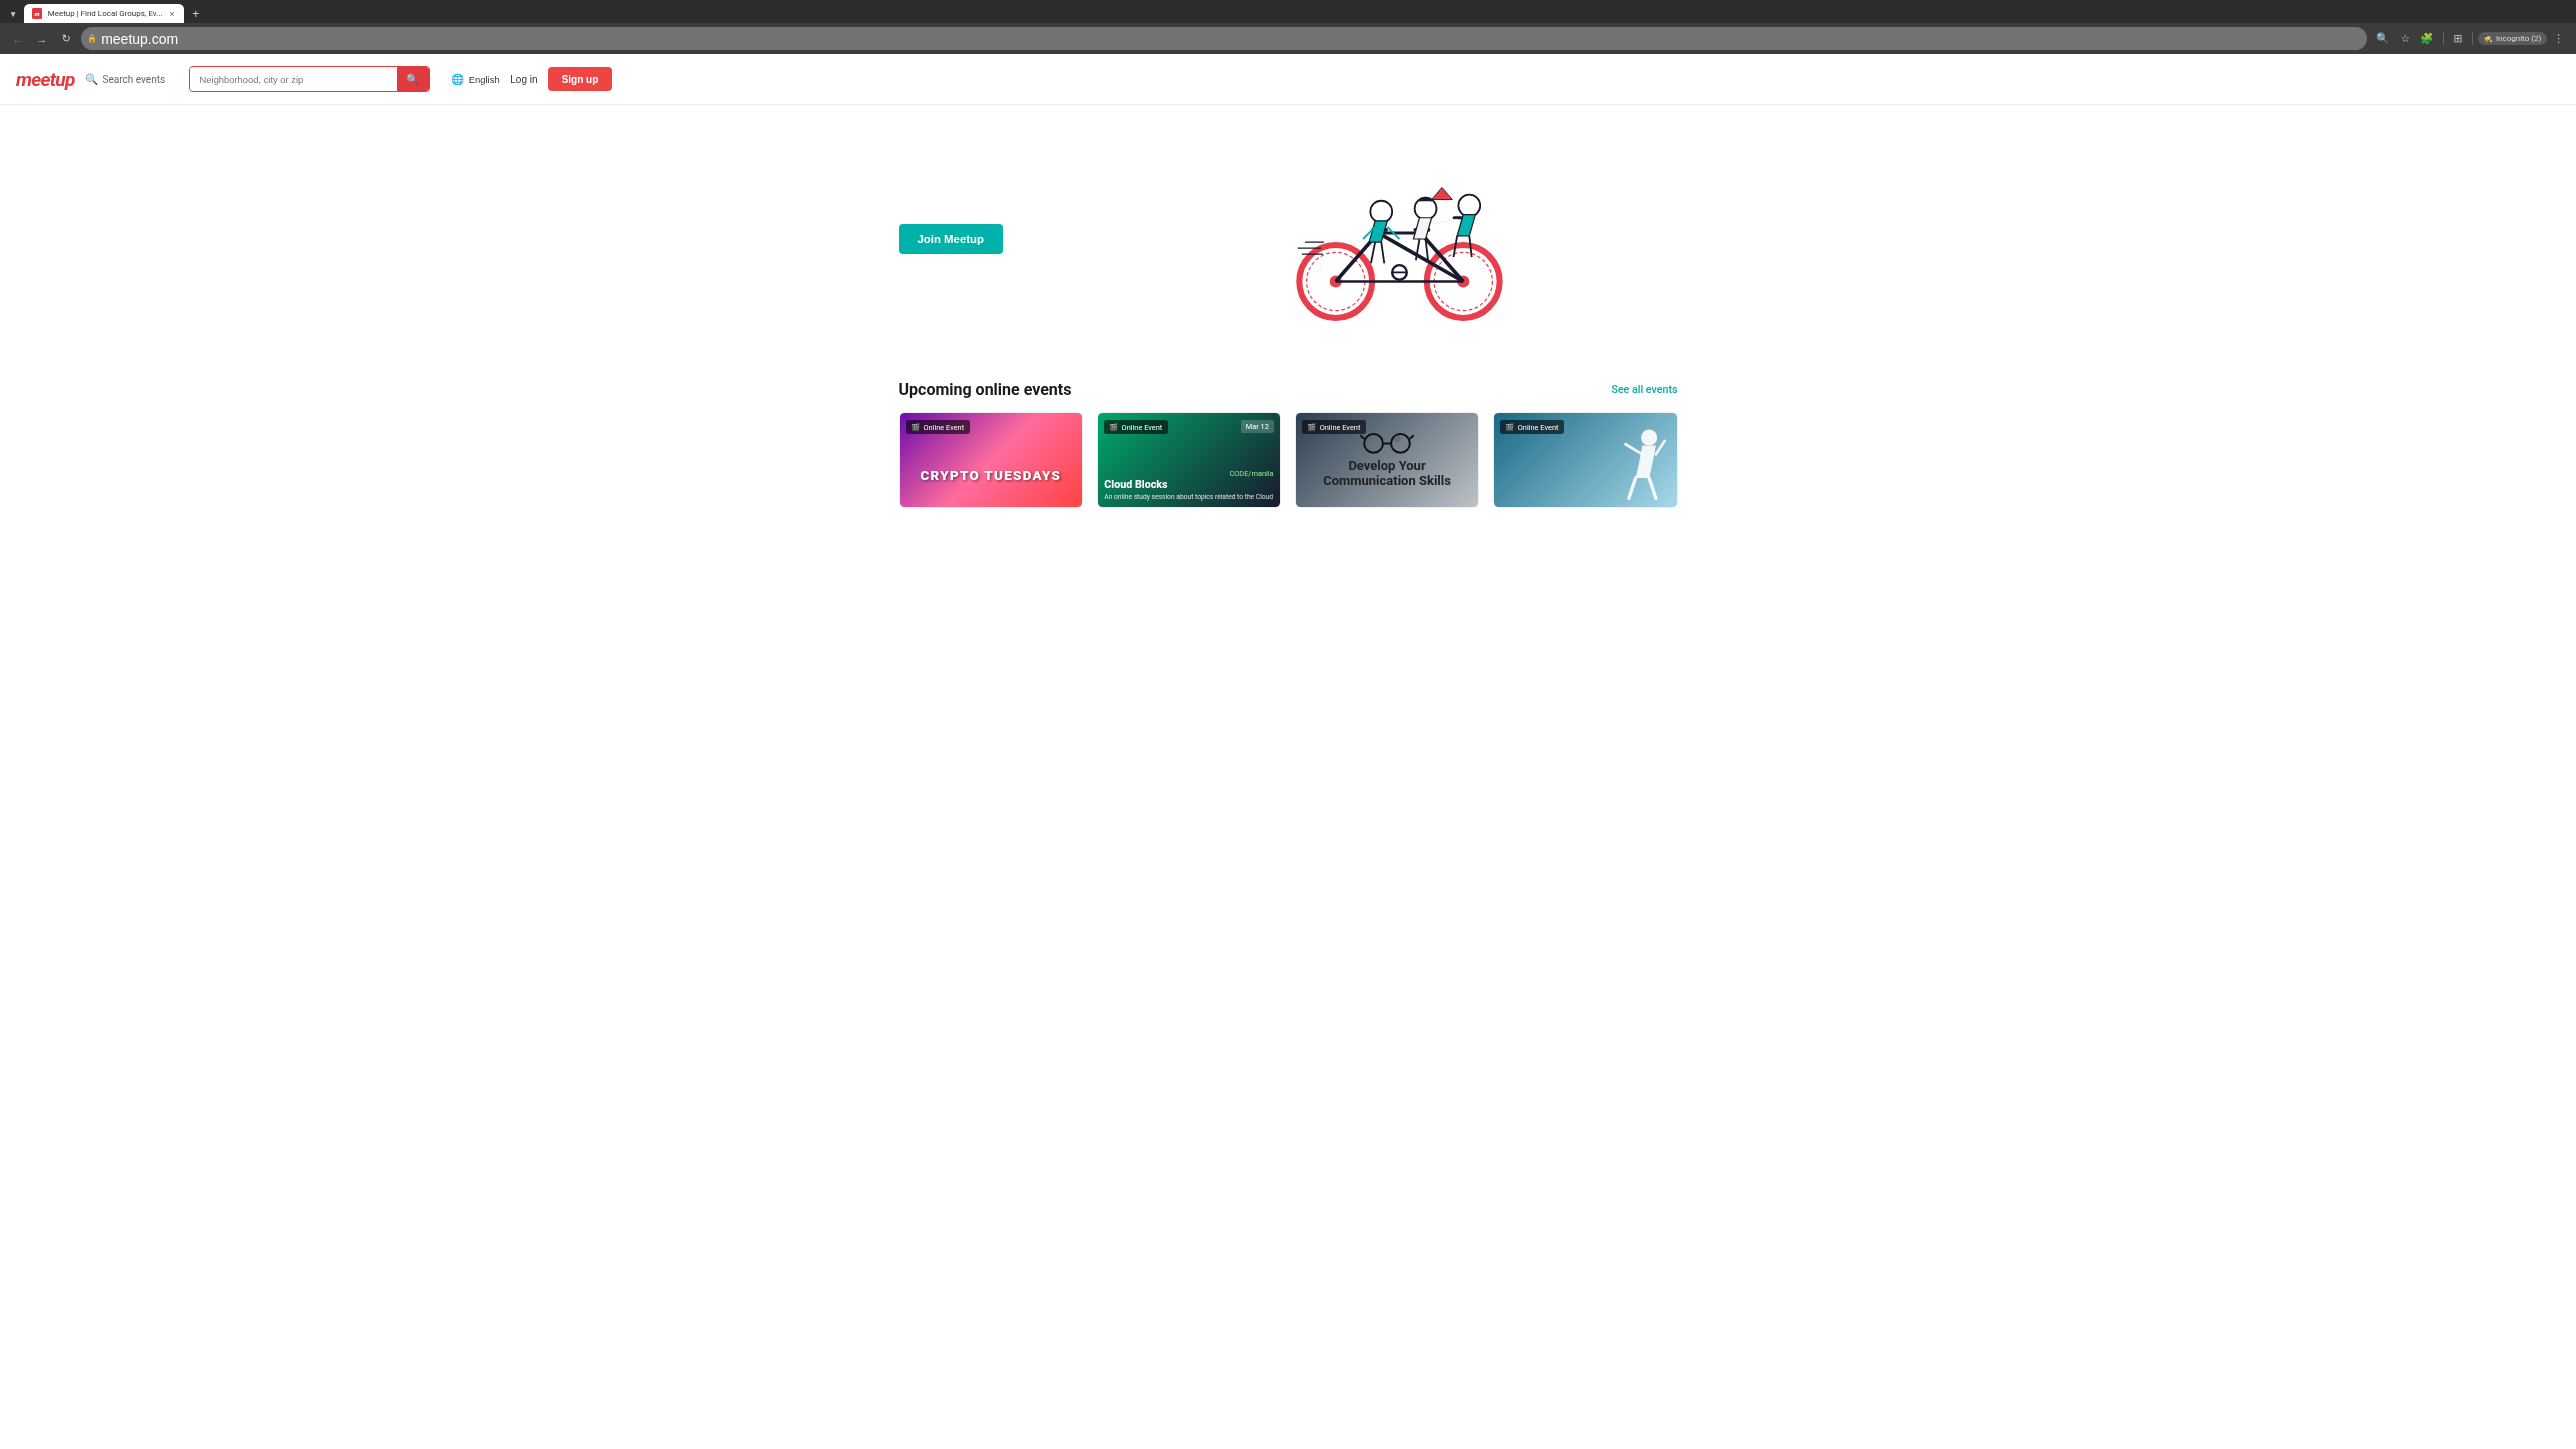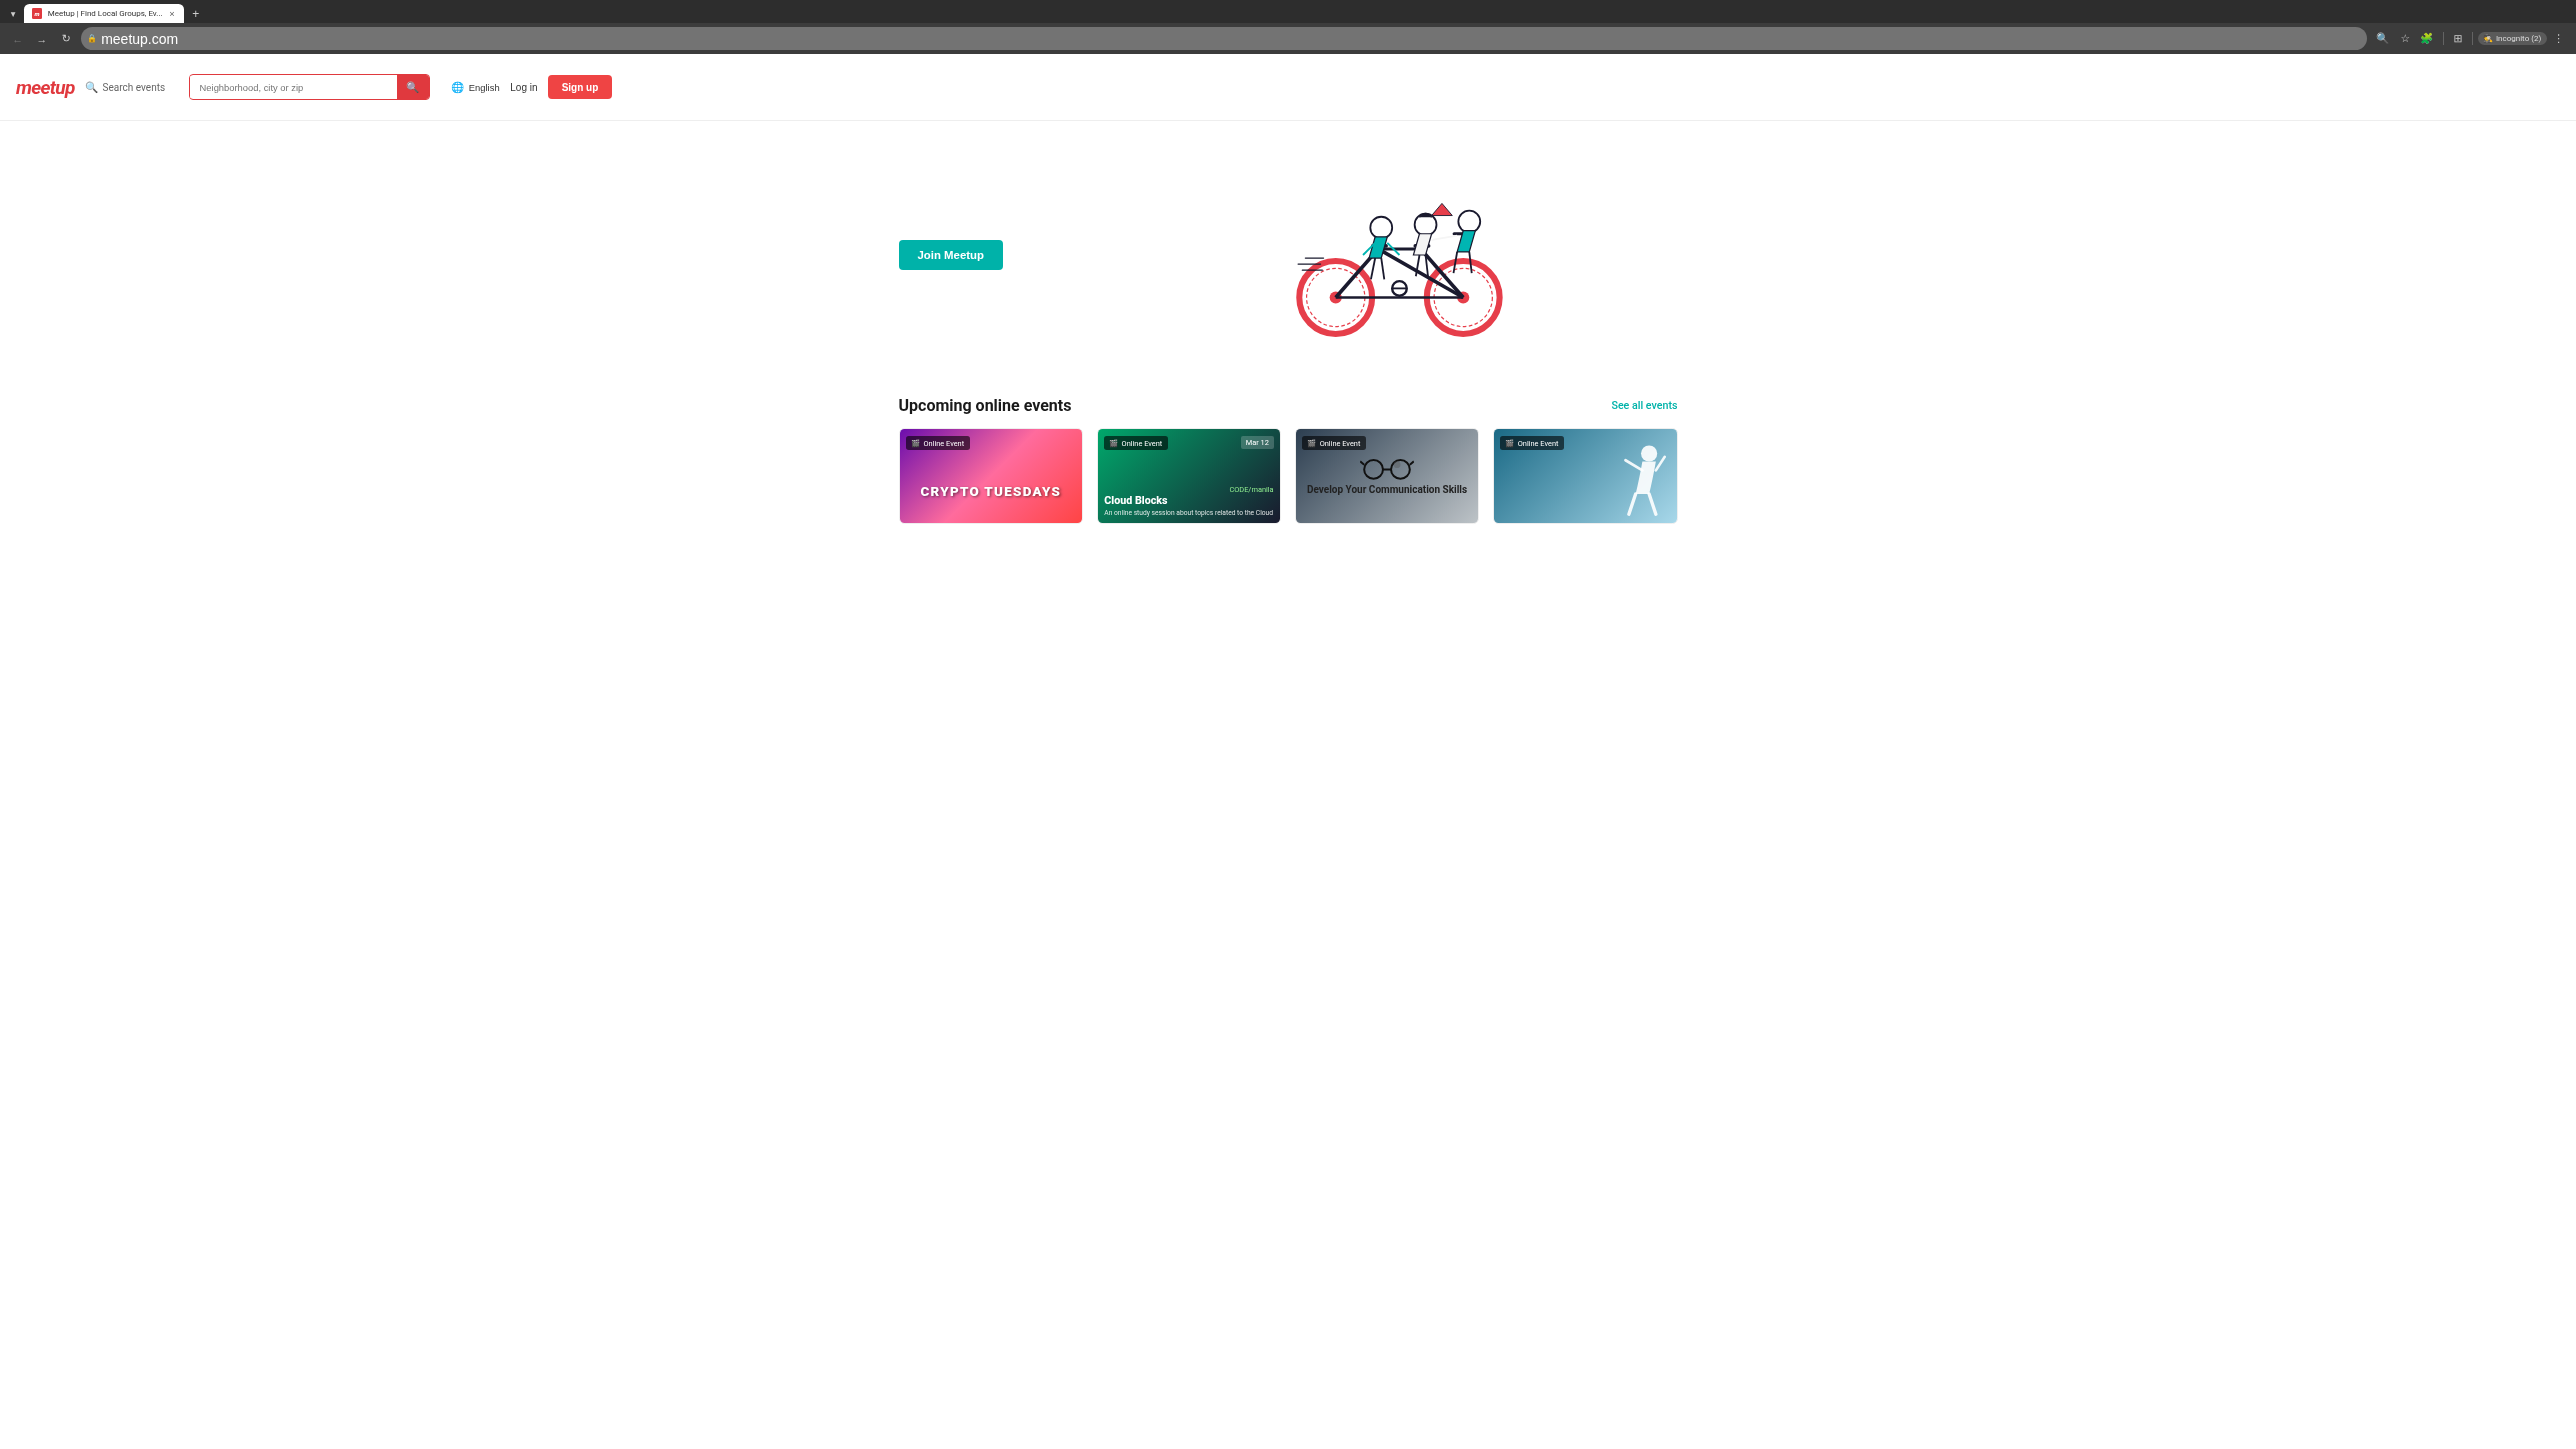--- a/index.html
+++ b/index.html
@@ -147,21 +147,21 @@
     
     .site {
       background: #fff;
       min-height: 470px;
     }
 
     
     .site-nav {
       display: flex;
       align-items: center;
-      padding: 20px 16px;
+      padding: 12px 16px;
       border-bottom: 0.7px solid #eee;
       gap: 10.7px;
     }
     .logo {
       display: flex;
       align-items: center;
       gap: 1.3px;
       cursor: pointer;
     }
     .logo-text {
@@ -553,21 +553,21 @@
 
             <svg width="54" height="23.5" viewBox="0 0 80 35">
               <circle cx="20" cy="17" r="14" fill="none" stroke="#111" stroke-width="3"></circle>
               <circle cx="60" cy="17" r="14" fill="none" stroke="#111" stroke-width="3"></circle>
               <line x1="34" y1="17" x2="46" y2="17" stroke="#111" stroke-width="3"></line>
               <line x1="6" y1="10" x2="0" y2="5" stroke="#111" stroke-width="3"></line>
               <line x1="74" y1="10" x2="80" y2="5" stroke="#111" stroke-width="3"></line>
 
               <circle cx="55" cy="10" r="5" fill="#555" opacity="0.4"></circle>
             </svg>
-            <div style="font-size:10px; font-weight:700; color:#222; text-align:center; padding:0 5.4px;">Develop Your Communication Skills</div>
+            <div style="font-size:13px; font-weight:700; color:#222; text-align:center; padding:0 5.4px;">Develop Your Communication Skills</div>
           </div>
         </div>
       </div>
 
       <div class="event-card">
         <div class="event-card-image card-bg-4" style="position:relative; overflow:hidden;">
           <div class="event-badge">
             <span>🎬</span>
             <span>Online Event</span>
           </div>

